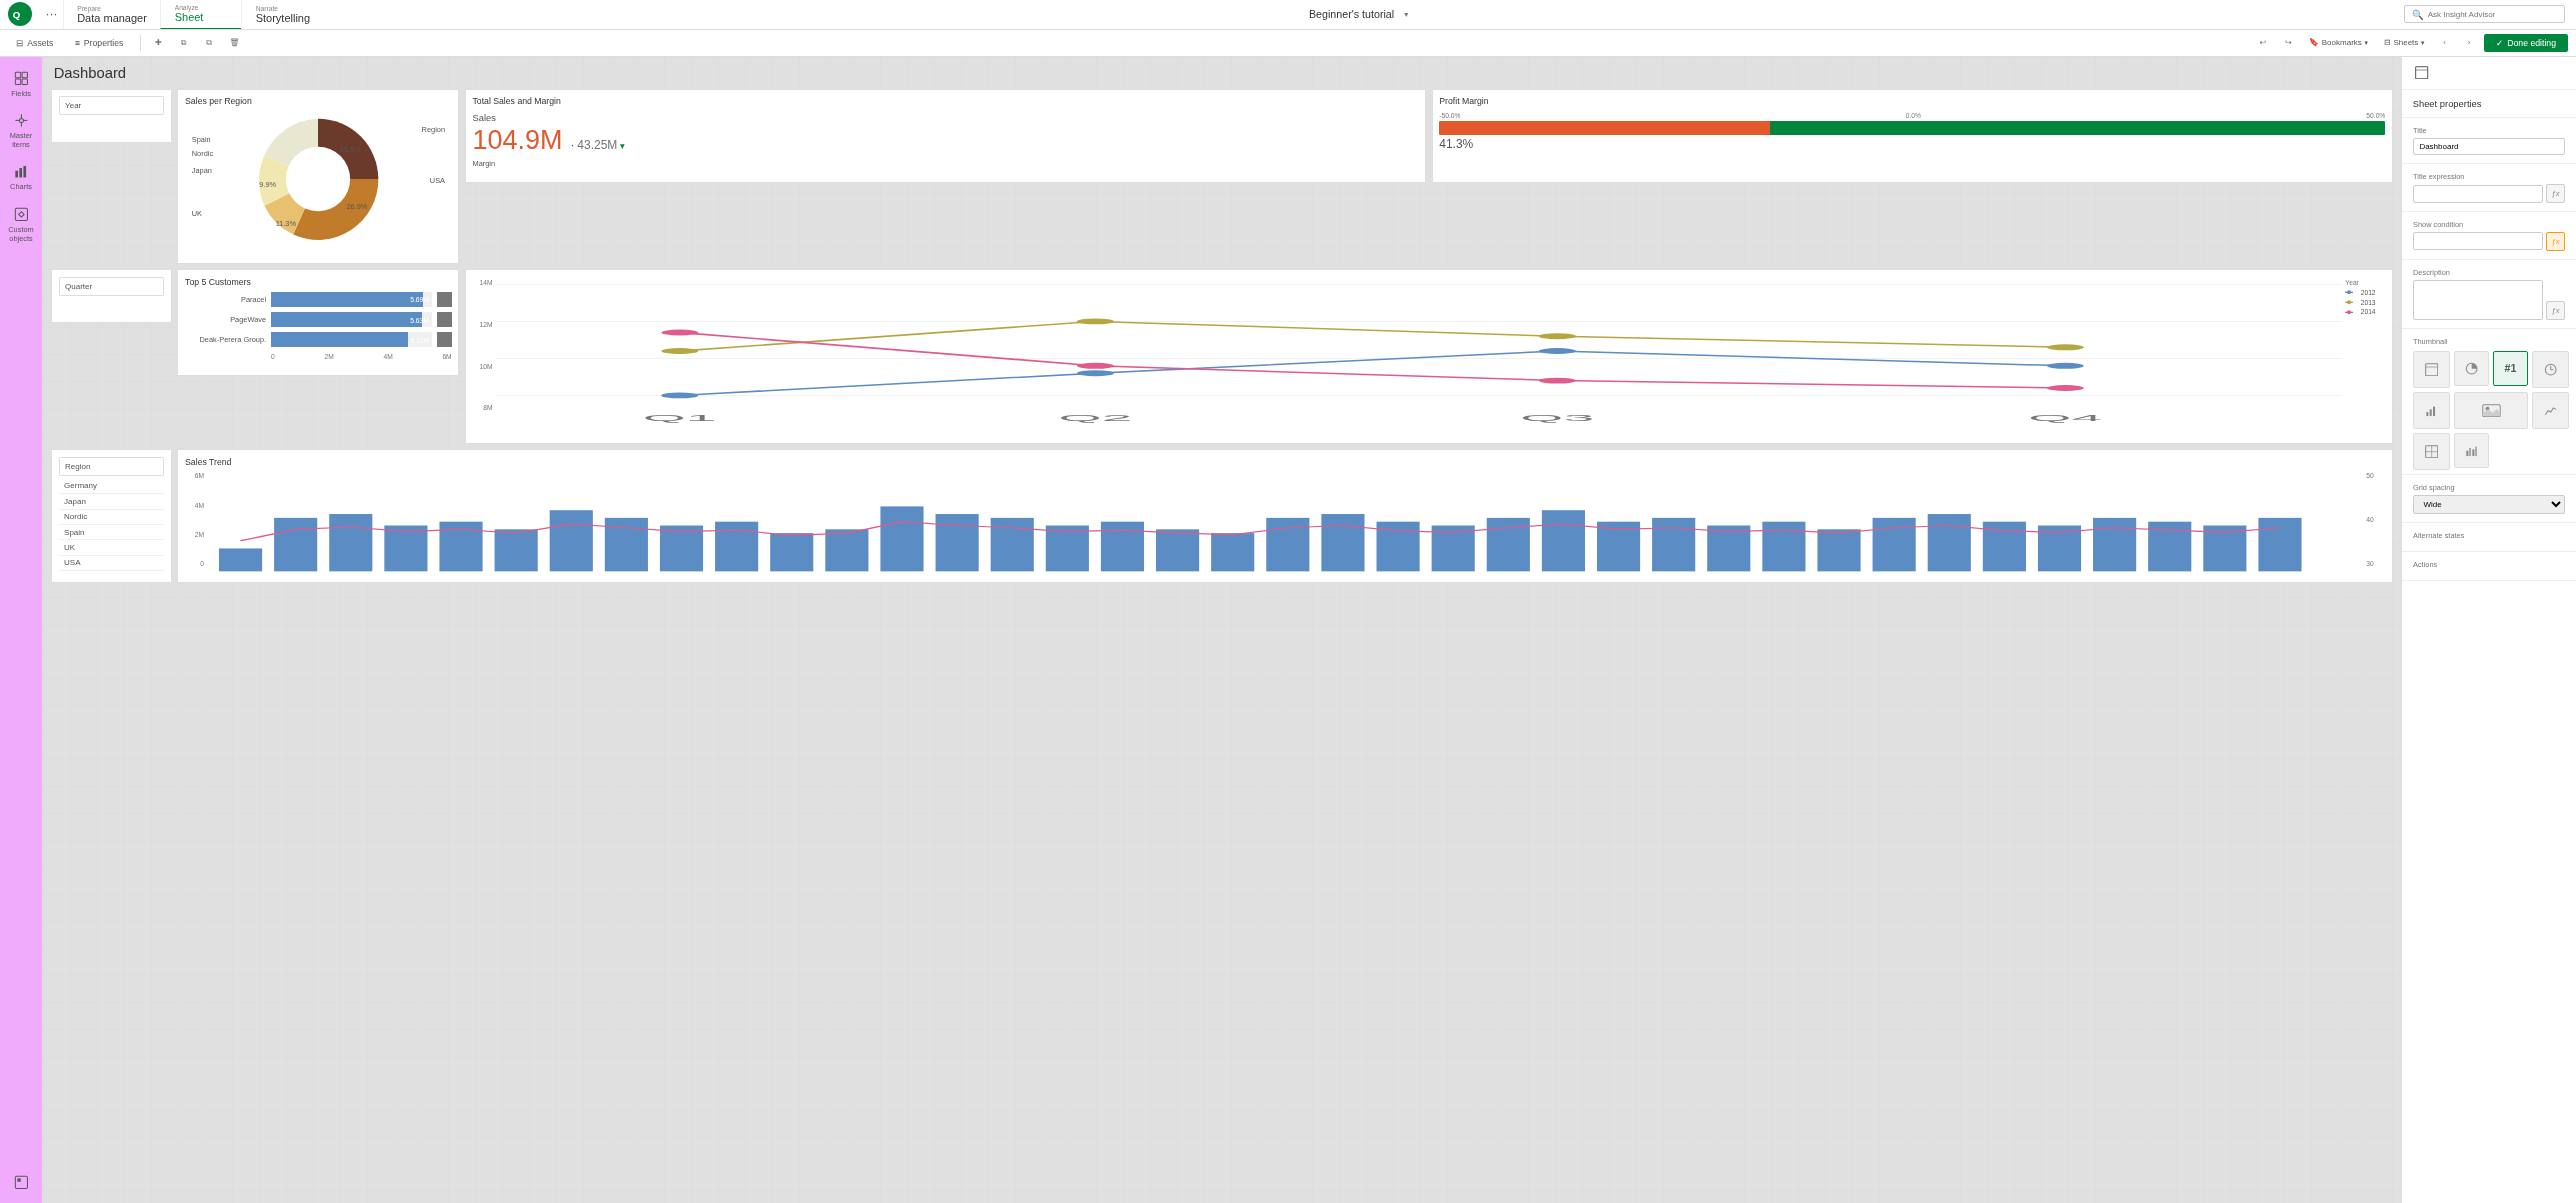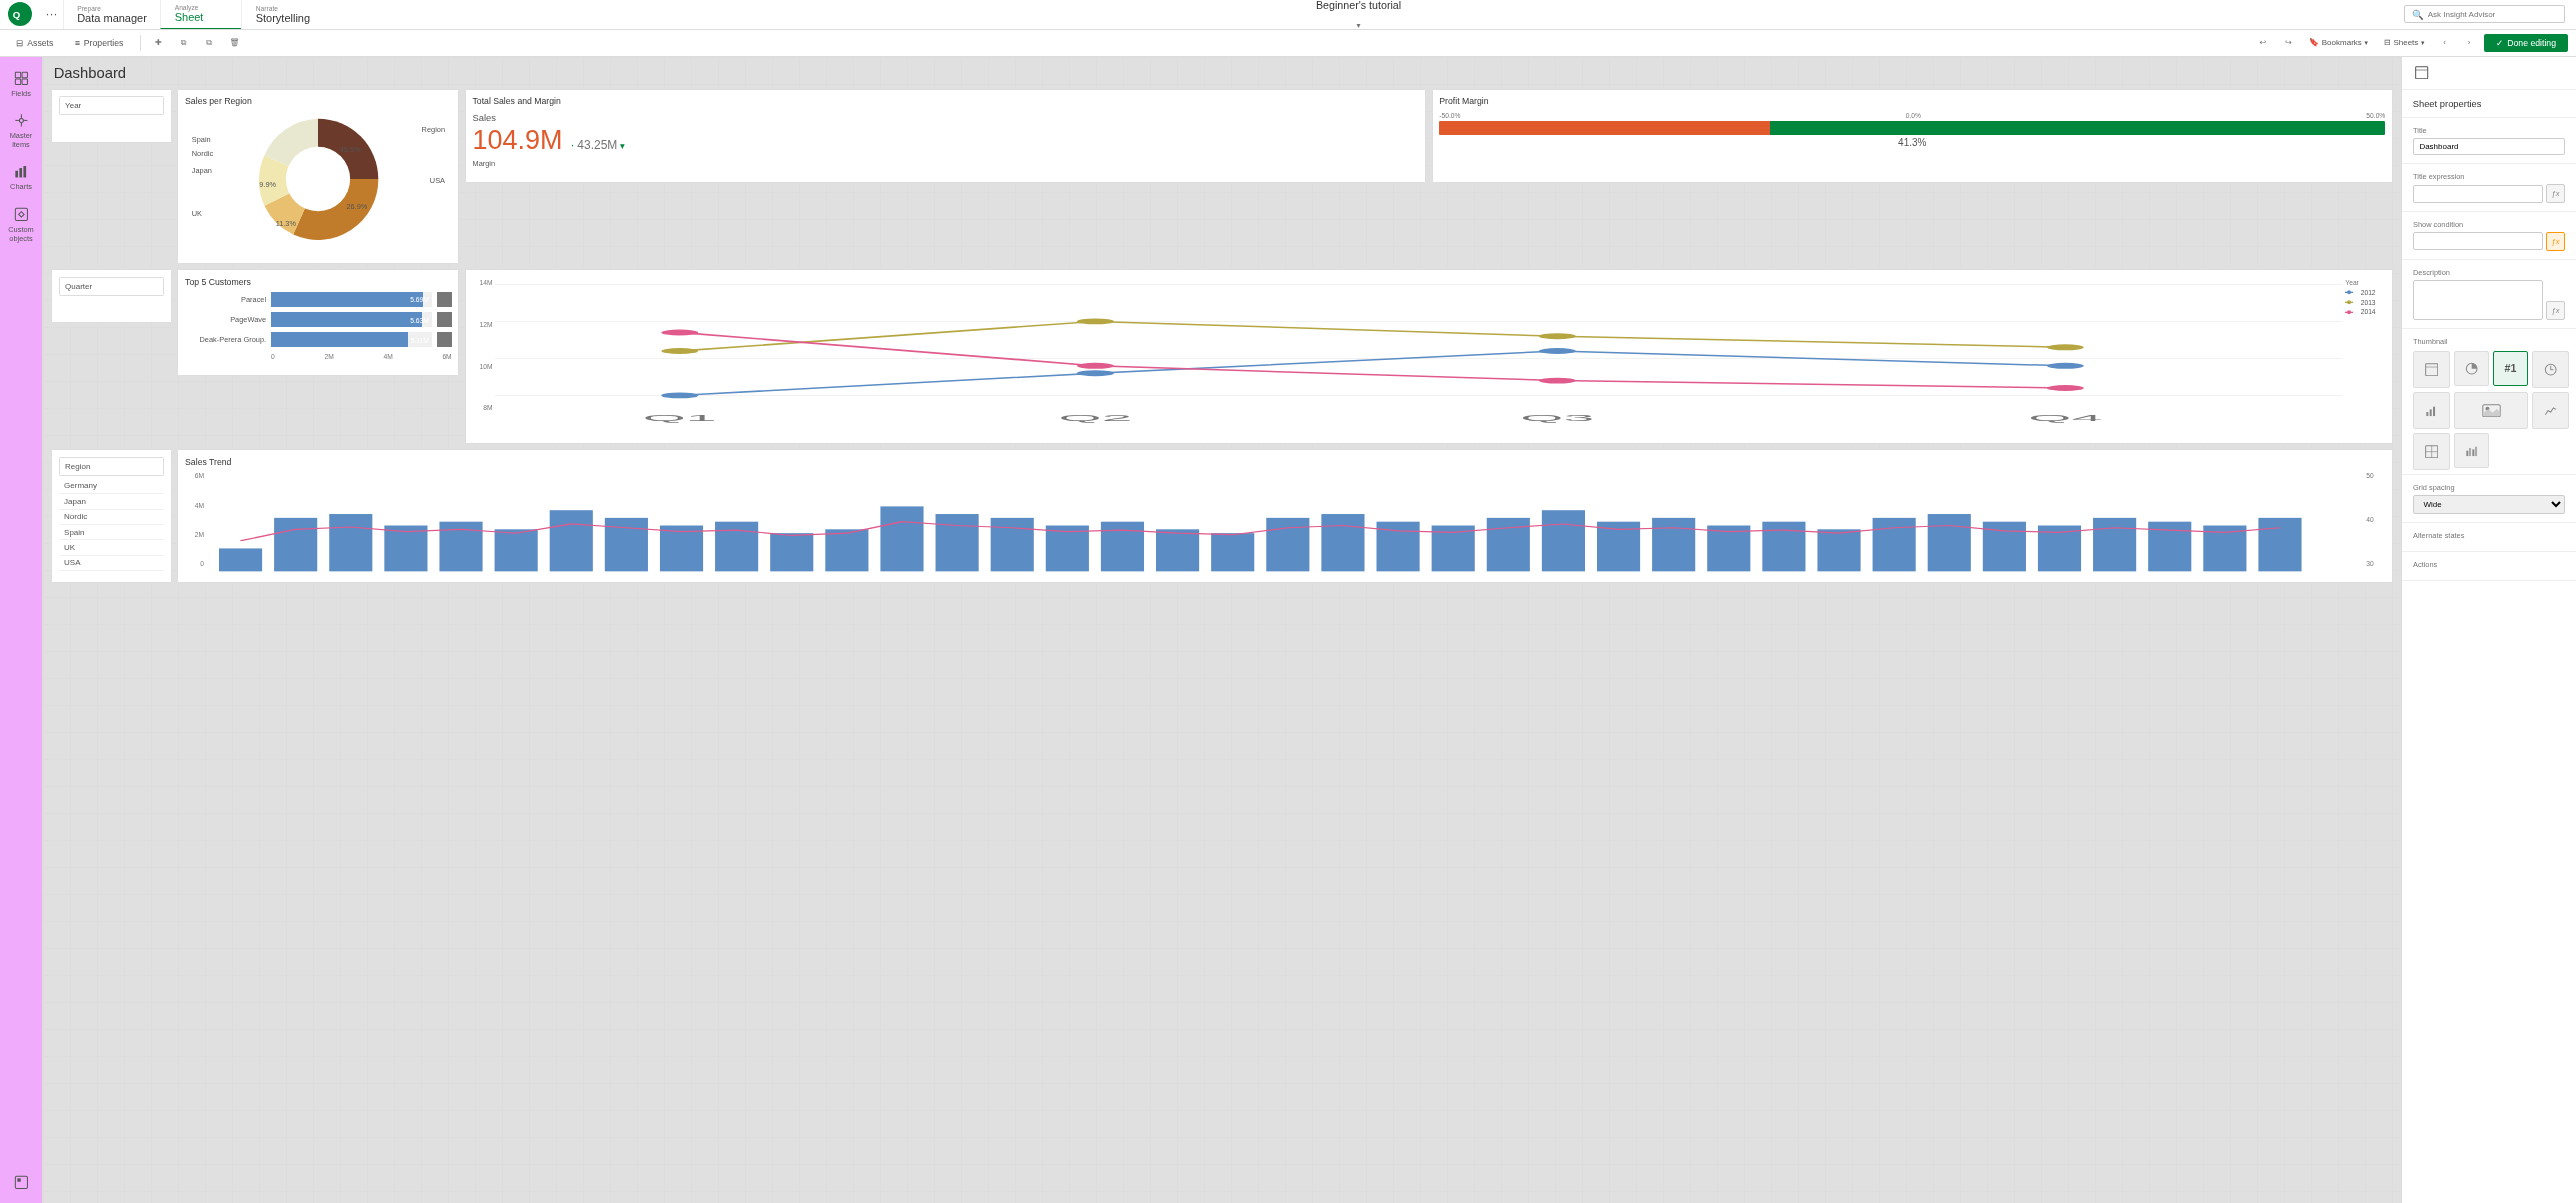--- a/index.html
+++ b/index.html
@@ -12,21 +12,21 @@
     }
     .nav-logo { display: flex; align-items: center; padding: 0 8px; gap: 4px; }
     .nav-logo svg { width: 24px; height: 24px; }
     .nav-dots { font-size: 12px; color: #555; cursor: pointer; padding: 0 5.4px; display: flex; align-items: center; }
     .nav-section { display: flex; flex-direction: column; justify-content: center; padding: 0 13.4px; border-left: 0.7px solid #eee; cursor: pointer; min-width: 81px; }
     .nav-section .label { font-size: 6.7px; color: #888; }
     .nav-section .value { font-size: 11px; color: #333; font-weight: 500; }
     .nav-section.active { border-bottom: 1.3px solid #00873D; }
     .nav-section.active .value { color: #00873D; }
     .nav-center { flex: 1; display: flex; align-items: center; justify-content: center; }
-    .nav-title { font-size: 10.7px; color: #333; display: flex; align-items: center; gap: 10px; cursor: pointer; flex-direction: column; }
+    .nav-title { font-size: 10.7px; color: #333; display: flex; align-items: center; gap: 10px; cursor: pointer; }
     .nav-right { display: flex; align-items: center; padding: 0 10.7px; gap: 8px; }
     .search-box { display: flex; align-items: center; border: 0.7px solid #ccc; border-radius: 2px; padding: 2.7px 6.7px; gap: 4px; width: 161px; cursor: pointer; }
     .search-box input { border: none; outline: none; font-size: 8px; width: 100%; }
 
     
     .toolbar {
       display: flex; align-items: center; background: #fff; border-bottom: 0.7px solid #ddd;
       height: 27px; padding: 0 8px; gap: 5.4px;
     }
     .toolbar-tab { display: flex; align-items: center; gap: 4px; padding: 0 8px; cursor: pointer; font-size: 8.7px; color: #555; border-radius: 2px; }
@@ -83,21 +83,21 @@
     
     .kpi-sales { font-size: 9.4px; color: #555; margin-bottom: 2.7px; }
     .kpi-value { font-size: 27px; color: #e05a2b; font-weight: 300; }
     .kpi-row { display: flex; align-items: baseline; gap: 2.7px; }
     .kpi-margin-label { font-size: 7.4px; color: #555; margin-top: 2.7px; }
 
     
     .margin-bar-container { position: relative; height: 13.4px; width: 100%; background: #f0f0f0; border-radius: 1.3px; overflow: hidden; }
     .margin-bar-red { position: absolute; left: 0; top: 0; height: 100%; background: #e05a2b; }
     .margin-bar-green { position: absolute; right: 0; top: 0; height: 100%; background: #00873D; }
-    .margin-pct { font-size: 10px; color: #555; text-align: center; margin-top: 2.7px; }
+    .margin-pct { font-size: 12px; color: #555; text-align: left; margin-top: 2.7px; }
     .margin-labels { display: flex; justify-content: space-between; font-size: 6.7px; color: #777; margin-bottom: 2.7px; }
 
     
     .props-panel::-webkit-scrollbar { width: 4px; }
     .props-panel::-webkit-scrollbar-thumb { background: #ccc; border-radius: 2px; }
 
     
     .dash-row1 { display: grid; grid-template-columns: 121px 282px 1fr 1fr; gap: 5.4px; margin-bottom: 5.4px; align-items: start; }
     .dash-row2 { display: grid; grid-template-columns: 121px 282px 1fr; gap: 5.4px; margin-bottom: 5.4px; align-items: start; }
     .dash-row3 { display: grid; grid-template-columns: 121px 1fr; gap: 5.4px; }

